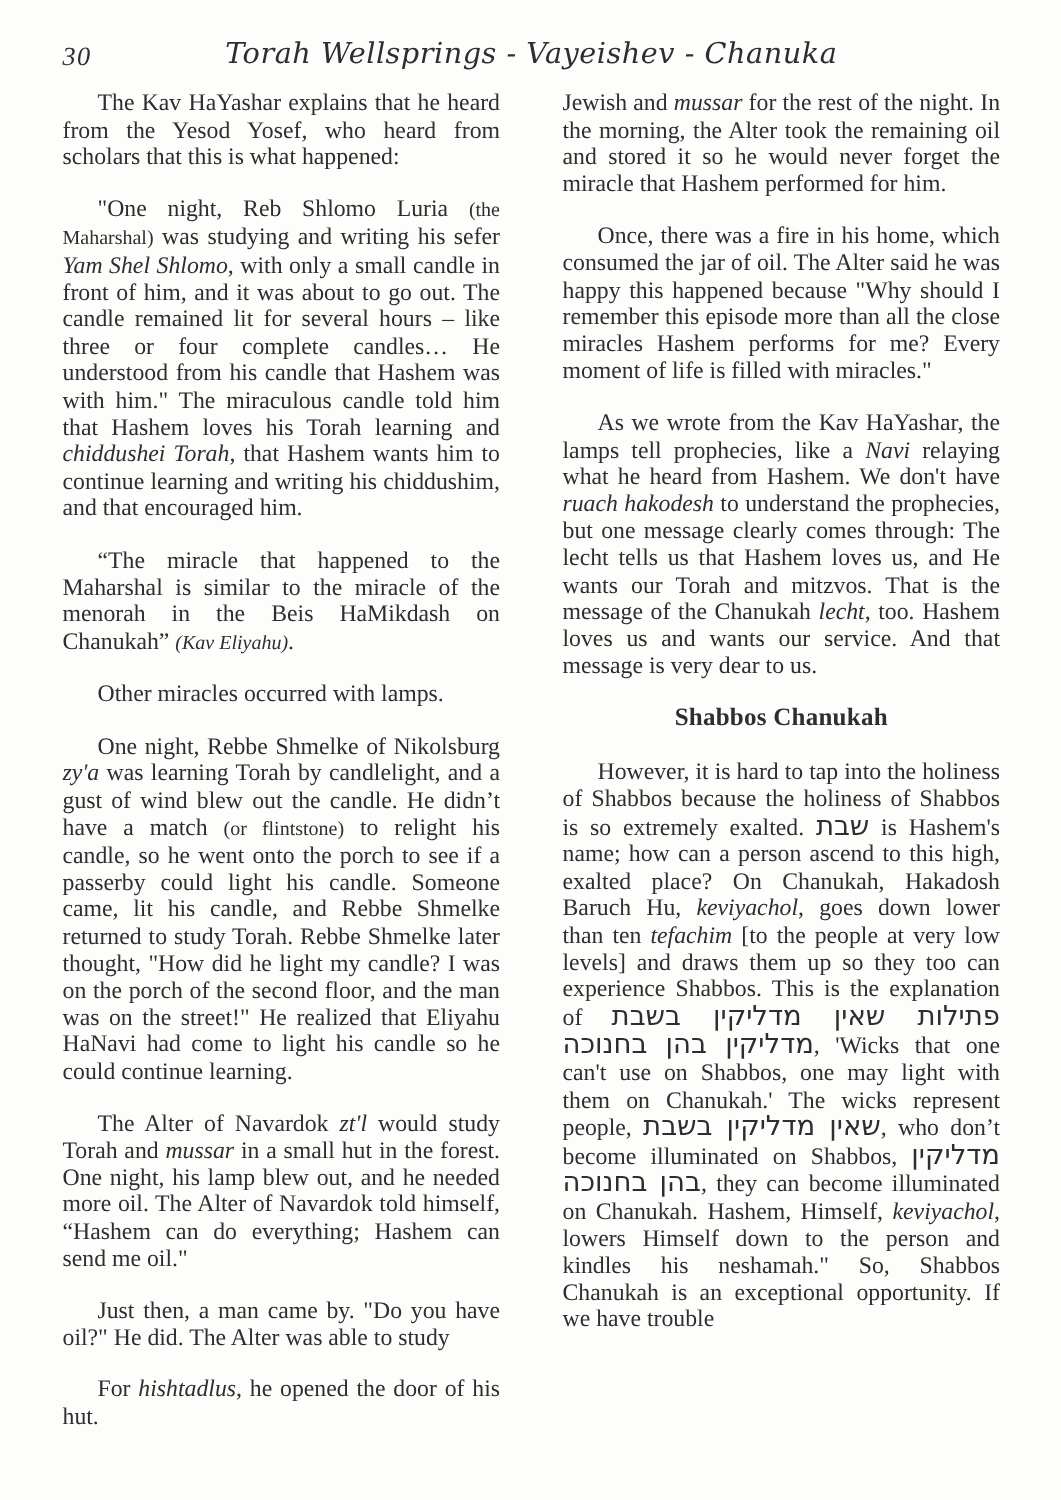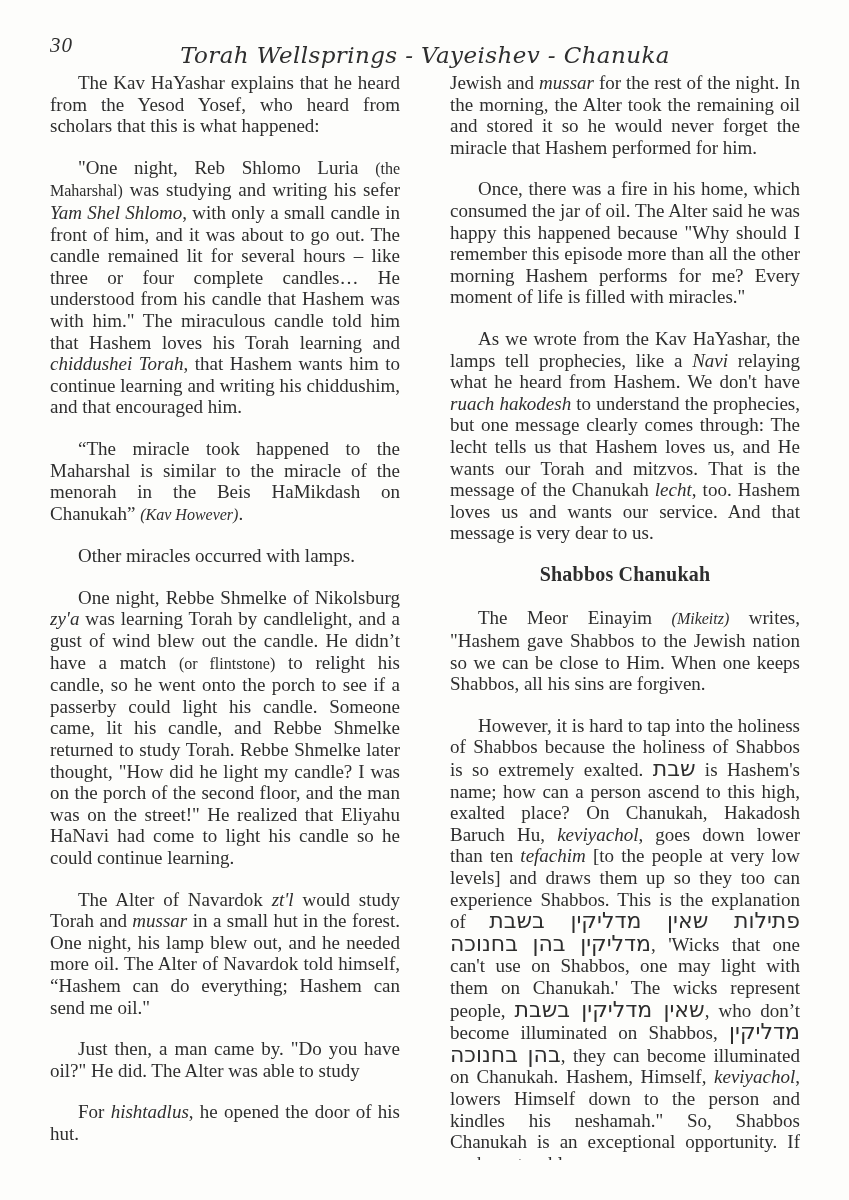--- a/index.html
+++ b/index.html
@@ -31,21 +31,20 @@
     font-size: 21px;
     letter-spacing: 1px;
   }
   .page-title {
     display: block;
     text-align: center;
     font-family: "DejaVu Serif", serif;
     font-style: italic;
     font-size: 23px;
     letter-spacing: 0.4px;
-    margin-top: 12px;
   }
   .columns {
     position: absolute;
     top: 72px;
     left: 50px;
     right: 49px;
     bottom: 40px;
     display: flex;
     gap: 50px;
   }
@@ -80,29 +79,28 @@
 
 <div class="page" style="--bg: #fdfdfb; --ink: #2e2e2e;">
   <div class="page-header">
     <span class="page-number">30</span>
     <span class="page-title">Torah Wellsprings - Vayeishev - Chanuka</span>
   </div>
   <div class="columns">
     <section class="col" id="col-left">
         <p class="para"><span class="n">The Kav HaYashar explains that he heard from the Yesod Yosef, who heard from scholars that this is what happened:</span></p>
         <p class="para"><span class="n">"One night, Reb Shlomo Luria </span><span class="sm">(the Maharshal)</span><span class="n"> was studying and writing his sefer </span><span class="i">Yam Shel Shlomo</span><span class="n">, with only a small candle in front of him, and it was about to go out. The candle remained lit for several hours – like three or four complete candles… He understood from his candle that Hashem was with him." The miraculous candle told him that Hashem loves his Torah learning and </span><span class="i">chiddushei Torah</span><span class="n">, that Hashem wants him to continue learning and writing his chiddushim, and that encouraged him.</span></p>
-        <p class="para"><span class="n">“The miracle took happened to the Maharshal is similar to the miracle of the menorah in the Beis HaMikdash on Chanukah” </span><span class="smi">(Kav However)</span><span class="n">.</span></p>
+        <p class="para"><span class="n">“The miracle that happened to the Maharshal is similar to the miracle of the menorah in the Beis HaMikdash on Chanukah” </span><span class="smi">(Kav Eliyahu)</span><span class="n">.</span></p>
         <p class="para"><span class="n">Other miracles occurred with lamps.</span></p>
         <p class="para"><span class="n">One night, Rebbe Shmelke of Nikolsburg </span><span class="i">zy'a</span><span class="n"> was learning Torah by candlelight, and a gust of wind blew out the candle. He didn’t have a match </span><span class="sm">(or flintstone)</span><span class="n"> to relight his candle, so he went onto the porch to see if a passerby could light his candle. Someone came, lit his candle, and Rebbe Shmelke returned to study Torah. Rebbe Shmelke later thought, "How did he light my candle? I was on the porch of the second floor, and the man was on the street!" He realized that Eliyahu HaNavi had come to light his candle so he could continue learning.</span></p>
         <p class="para"><span class="n">The Alter of Navardok </span><span class="i">zt'l</span><span class="n"> would study Torah and </span><span class="i">mussar</span><span class="n"> in a small hut in the forest. One night, his lamp blew out, and he needed more oil. The Alter of Navardok told himself, “Hashem can do everything; Hashem can send me oil."</span></p>
         <p class="para"><span class="n">Just then, a man came by. "Do you have oil?" He did. The Alter was able to study</span></p>
         <p class="para"><span class="n">For </span><span class="i">hishtadlus</span><span class="n">, he opened the door of his hut.</span></p>
       </section>
     <section class="col" id="col-right">
         <p class="para noindent"><span class="n">Jewish and </span><span class="i">mussar</span><span class="n"> for the rest of the night. In the morning, the Alter took the remaining oil and stored it so he would never forget the miracle that Hashem performed for him.</span></p>
-        <p class="para"><span class="n">Once, there was a fire in his home, which consumed the jar of oil. The Alter said he was happy this happened because "Why should I remember this episode more than all the other morning Hashem performs for me? Every moment of life is filled with miracles."</span></p>
+        <p class="para"><span class="n">Once, there was a fire in his home, which consumed the jar of oil. The Alter said he was happy this happened because "Why should I remember this episode more than all the close miracles Hashem performs for me? Every moment of life is filled with miracles."</span></p>
         <p class="para"><span class="n">As we wrote from the Kav HaYashar, the lamps tell prophecies, like a </span><span class="i">Navi</span><span class="n"> relaying what he heard from Hashem. We don't have </span><span class="i">ruach hakodesh</span><span class="n"> to understand the prophecies, but one message clearly comes through: The lecht tells us that Hashem loves us, and He wants our Torah and mitzvos. That is the message of the Chanukah </span><span class="i">lecht</span><span class="n">, too. Hashem loves us and wants our service. And that message is very dear to us.</span></p>
         <h3 class="heading">Shabbos Chanukah</h3>
-        <p class="para"><span class="n">The Meor Einayim </span><span class="smi">(Mikeitz)</span><span class="n"> writes, "Hashem gave Shabbos to the Jewish nation so we can be close to Him. When one keeps Shabbos, all his sins are forgiven.</span></p>
         <p class="para"><span class="n">However, it is hard to tap into the holiness of Shabbos because the holiness of Shabbos is so extremely exalted. </span><span class="he">שבת</span><span class="n"> is Hashem's name; how can a person ascend to this high, exalted place? On Chanukah, Hakadosh Baruch Hu, </span><span class="i">keviyachol</span><span class="n">, goes down lower than ten </span><span class="i">tefachim</span><span class="n"> [to the people at very low levels] and draws them up so they too can experience Shabbos. This is the explanation of </span><span class="he">פתילות שאין מדליקין בשבת מדליקין בהן בחנוכה</span><span class="n">, 'Wicks that one can't use on Shabbos, one may light with them on Chanukah.' The wicks represent people, </span><span class="he">שאין מדליקין בשבת</span><span class="n">, who don’t become illuminated on Shabbos, </span><span class="he">מדליקין בהן בחנוכה</span><span class="n">, they can become illuminated on Chanukah. Hashem, Himself, </span><span class="i">keviyachol</span><span class="n">, lowers Himself down to the person and kindles his neshamah." So, Shabbos Chanukah is an exceptional opportunity. If we have trouble</span></p>
       </section>
   </div>
 </div>
 
 </body></html>

